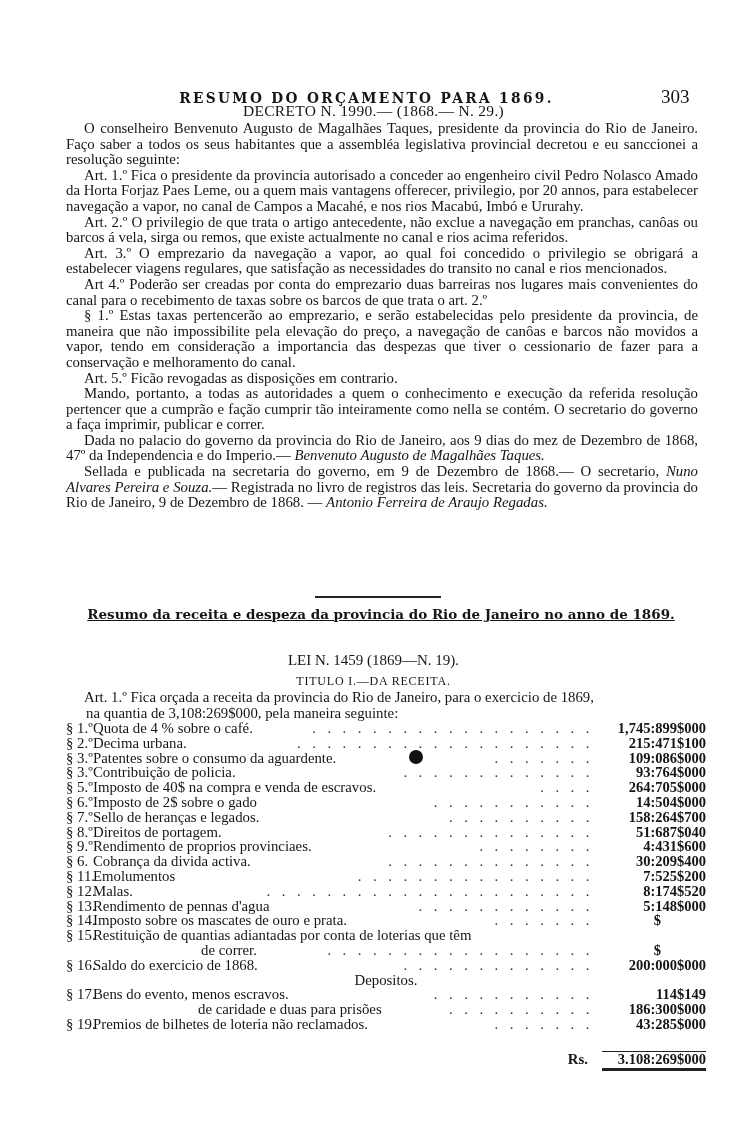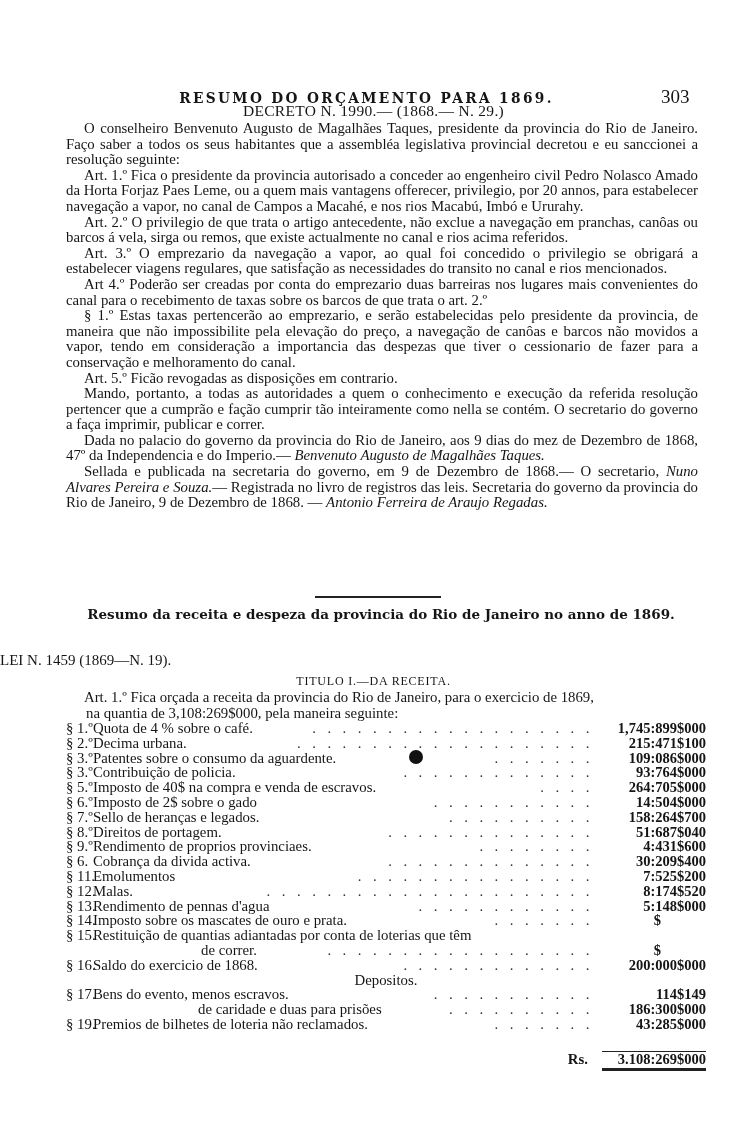--- a/index.html
+++ b/index.html
@@ -22,24 +22,24 @@
   .body-text {
     position:absolute; left:66px; width:632px;
     font-family:"Liberation Serif",serif; font-size:14.8px; line-height:15.6px;
     text-align:justify;
   }
   .body-text p { margin:0; text-indent:18px; }
   .it { font-style:italic; }
   .rule { position:absolute; top:596px; left:315px; width:126px; height:2px; background:#222; }
   .section-title {
     position:absolute; top:607px; left:86px; width:590px; text-align:center;
-    font-family:"DejaVu Serif",serif; font-weight:bold; font-size:13.5px; line-height:15px;
+    font-family:"DejaVu Serif",serif; font-weight:bold; font-size:13.5px; line-height:15px;text-decoration:underline;
   }
   .law-title {
-    position:absolute; top:652px; left:0; width:747px; text-align:left;
+    position:absolute; top:652px; left:0; width:747px; text-align:center;
     font-family:"Liberation Serif",serif; font-size:15px;
   }
   .titulo {
     position:absolute; top:674px; left:0; width:747px; text-align:center;
     font-family:"Liberation Serif",serif; font-size:12px; letter-spacing:0.8px;
   }
   .intro {
     position:absolute; top:690px; left:66px; width:640px;
     font-family:"Liberation Serif",serif; font-size:14.8px; line-height:15.6px;
   }

